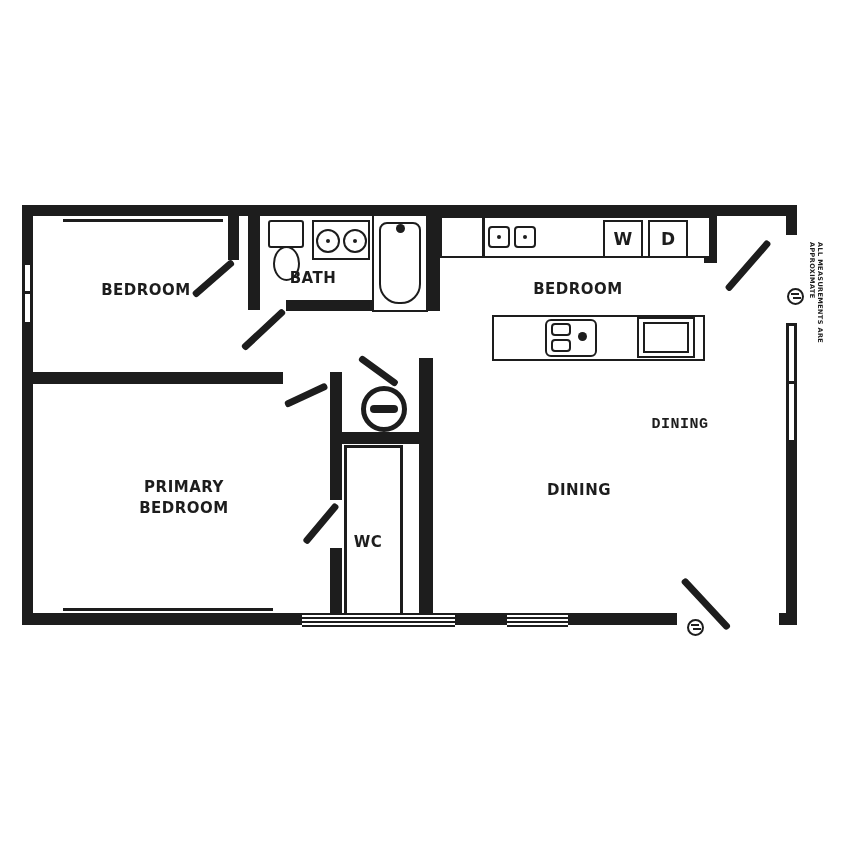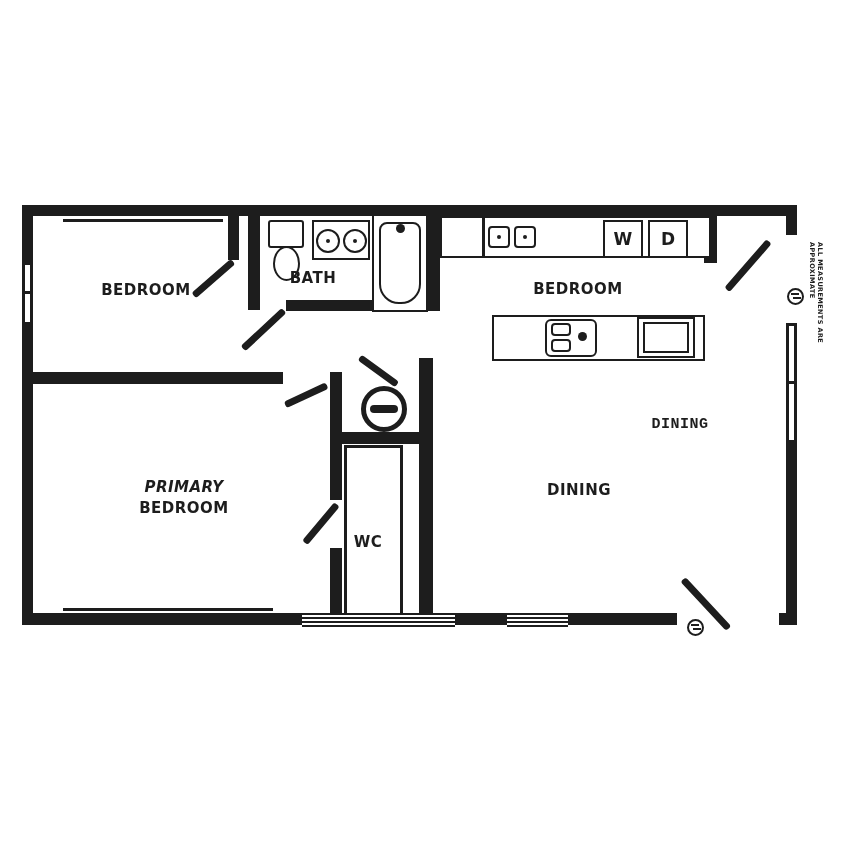--- a/index.html
+++ b/index.html
@@ -125,20 +125,20 @@
   <div class="dot" style="left:578px;top:332px;width:9px;height:9px;"></div>
   <div class="outline" style="left:637px;top:317px;width:58px;height:41px;"></div>
   <div class="outline" style="left:643px;top:322px;width:46px;height:31px;border-width:2px;"></div>
 
   <div class="room-label" style="left:146px;top:290px;">BEDROOM</div>
   <div class="room-label" style="left:313px;top:278px;">BATH</div>
   <div class="room-label" style="left:578px;top:289px;">BEDROOM</div>
   <div class="room-label" style="left:680px;top:424px;font-family:Liberation Mono, monospace;">DINING</div>
   <div class="room-label" style="left:579px;top:490px;">DINING</div>
   <div class="room-label" style="left:184px;top:498px;">
-    <span style="display:block;font-style:italic;">PRIMARY</span>
+    <span style="display:block;">PRIMARY</span>
     <span style="display:block;">BEDROOM</span>
   </div>
   <div class="room-label" style="left:368px;top:542px;">WC</div>
 
   <div id="watermark" style="left:808px;top:242px;height:120px;">ALL MEASUREMENTS ARE APPROXIMATE</div>
 
 </div>
 
 </body></html>

